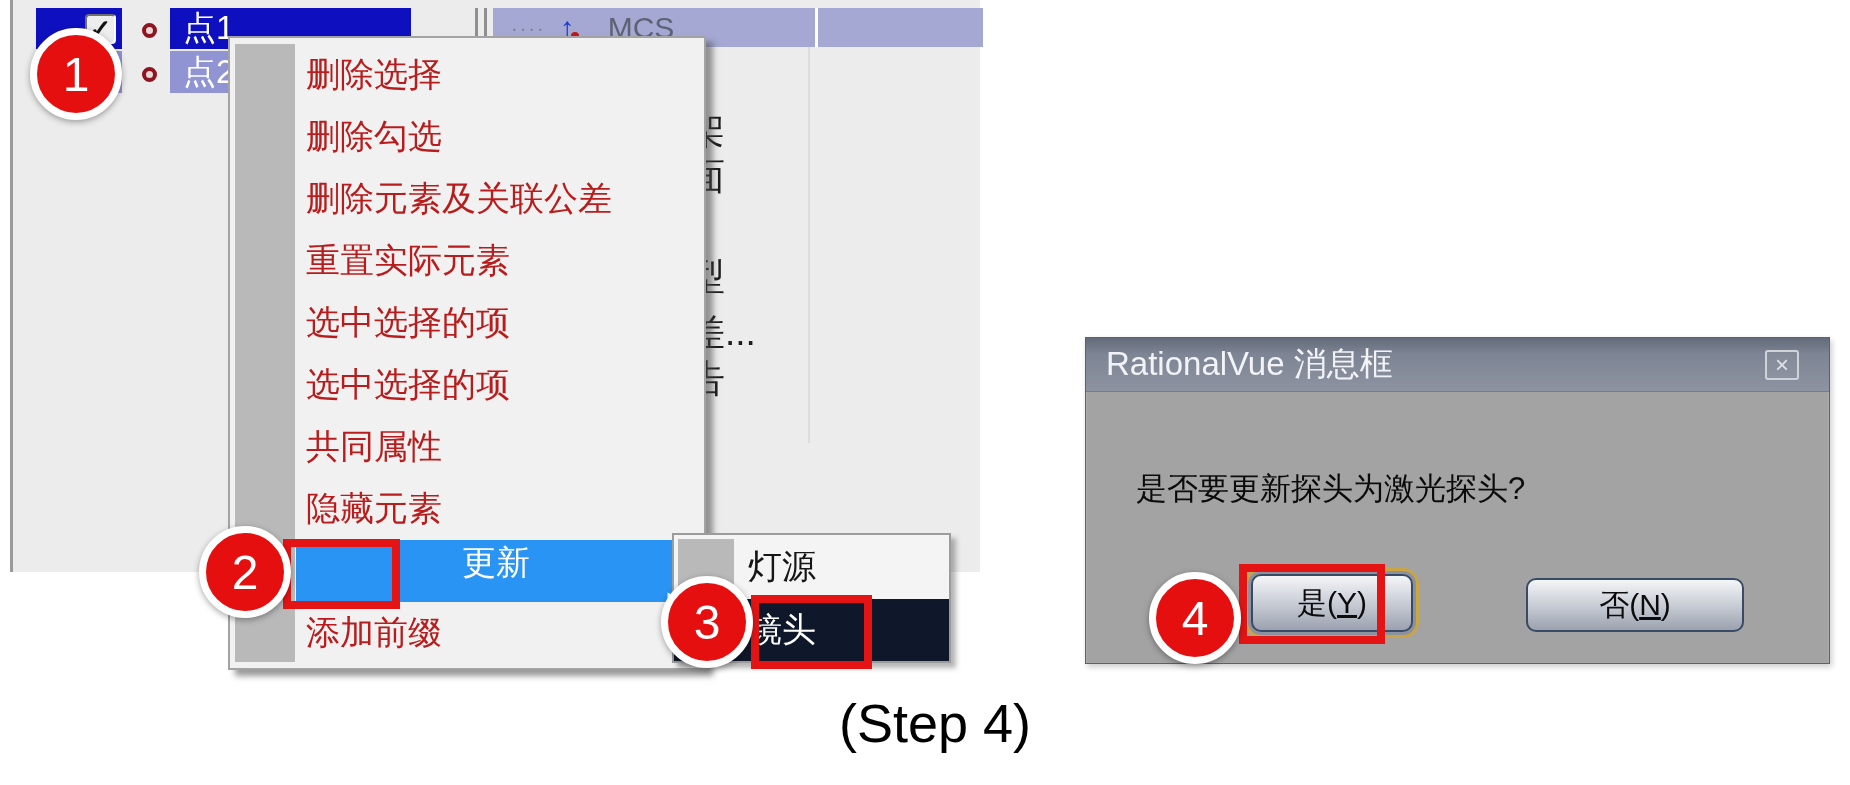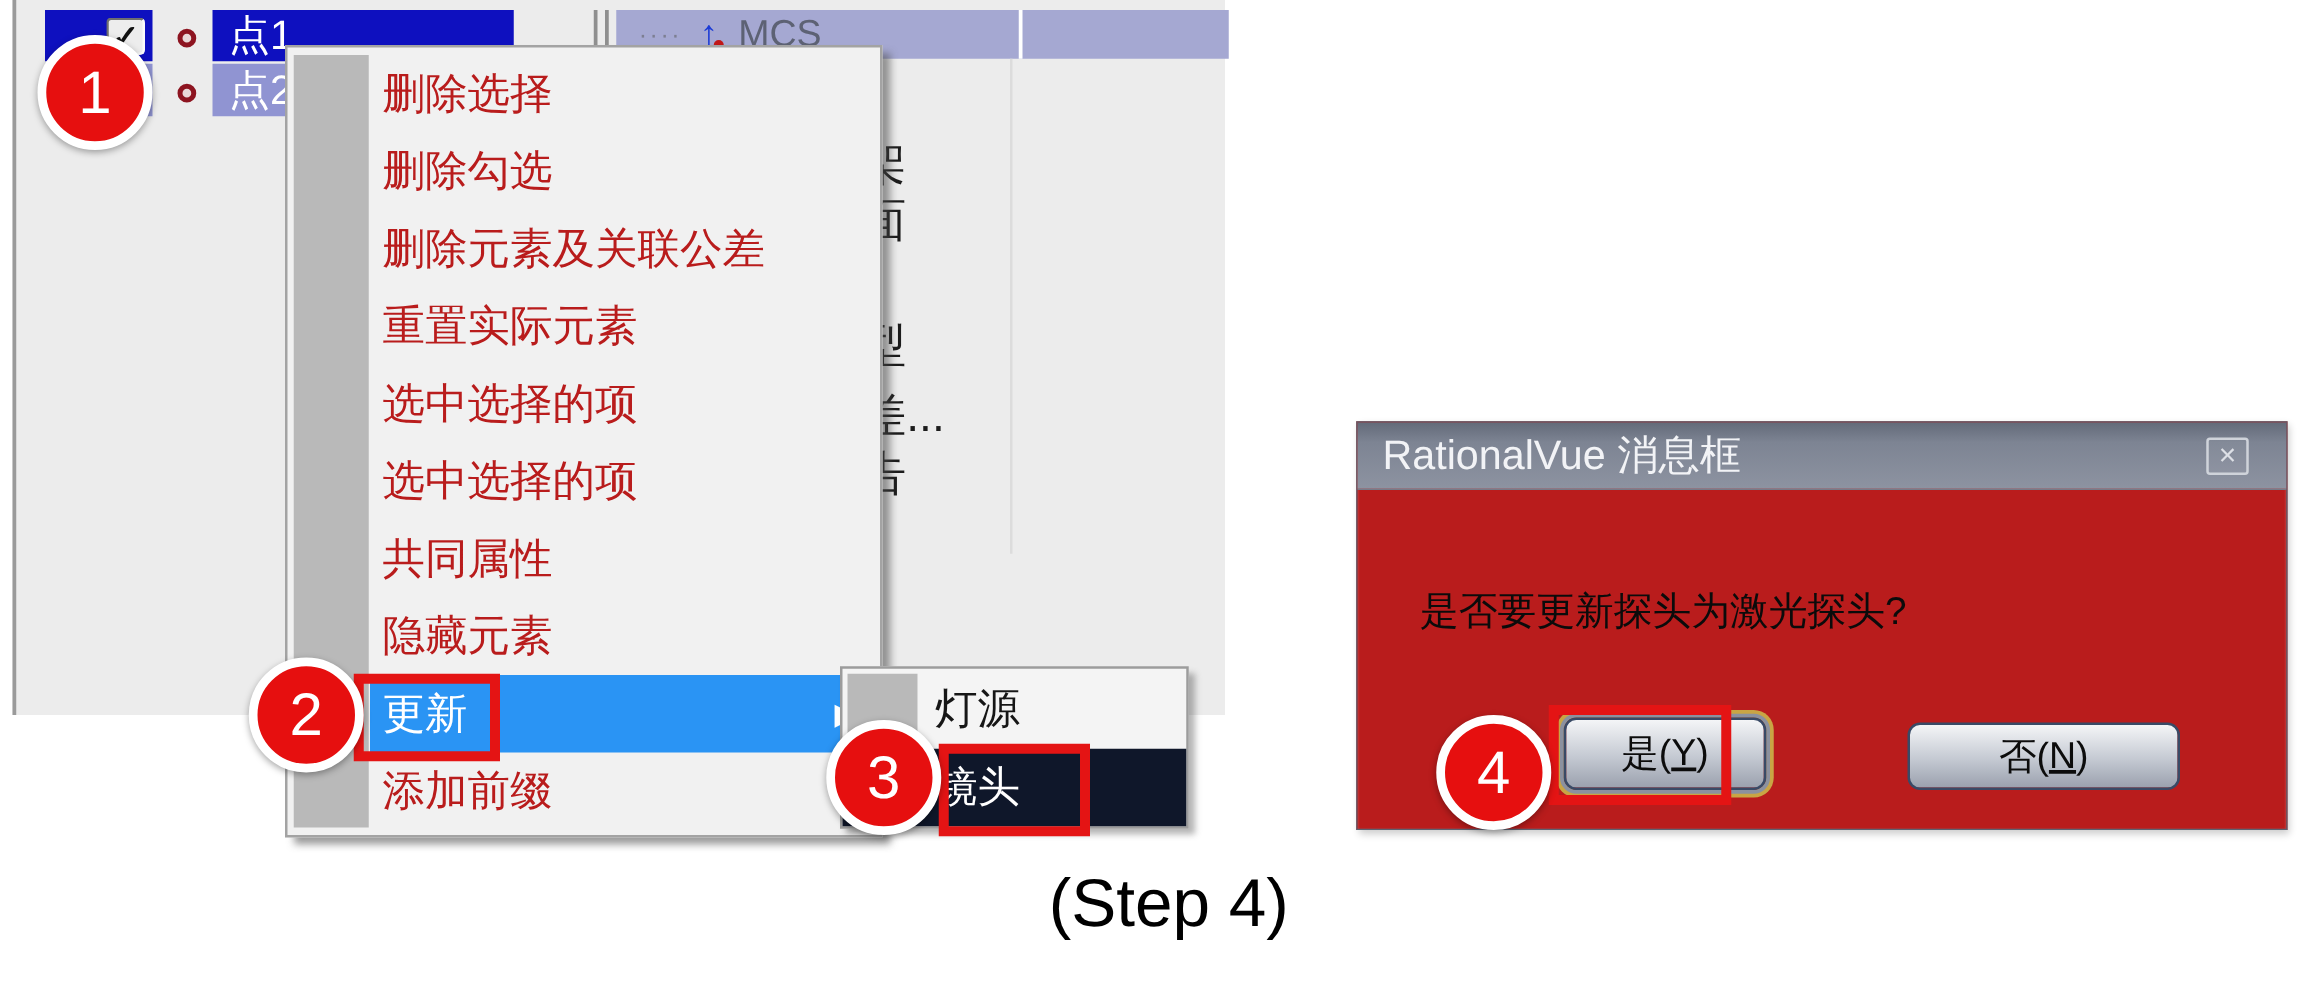--- a/index.html
+++ b/index.html
@@ -30,55 +30,55 @@
   .lbl2 { top:51px; height:42px; }
   .split { position:absolute; top:8px; width:3px; height:41px; background:#8f8f8f; }
   .split1 { left:462px; } .split2 { left:471px; }
   #cs-header { position:absolute; left:480px; top:8px; width:490px; height:39px;
                background:#a5a8d2; display:flex; align-items:center; }
   #cs-header .dots { color:#7d7f92; font-size:20px; letter-spacing:2px;
                      margin-left:18px; line-height:10px; }
   #cs-header .uparrow { color:#1b3bd6; font-size:30px; font-weight:bold; margin-left:14px; }
   #cs-header .redtick { width:8px; height:8px; background:#c01818; border-radius:50%;
                         margin-left:-4px; margin-top:16px; }
-  #cs-header .mcs { color:#5d6274; font-size:30px; margin-left:12px; }
+  #cs-header .mcs { color:#5d6274; font-size:30px; margin-left:29px; }
   #cs-header .hgrid { position:absolute; left:322px; top:0; width:3px; height:100%;
                       background:#ffffff; }
   .vgrid { position:absolute; left:795px; top:47px; width:2px; height:396px;
            background:#dcdcdc; }
 
   
   .frag { position:absolute; left:688px; font-size:37px; color:#1c1c1c;
           z-index:2; white-space:nowrap; }
 
   
   #menu { position:absolute; left:228px; top:36px; width:478px;
           background:#f1f1f1; border:2px solid #a3a3a3; padding:6px 0 4px 0;
           box-shadow:7px 6px 6px rgba(70,70,70,.55); z-index:5; }
   #menu .gutter { position:absolute; left:5px; top:6px; bottom:6px; width:60px;
                   background:#b9b9b9; }
   .mi { position:relative; height:62px; display:flex; align-items:center;
         padding-left:76px; font-size:34px; color:#b91c1c; white-space:nowrap; }
   .mi.hl { margin-left:66px; padding-left:10px; padding-right:18px;
-           background:#2a94f4; color:#ffffff; }
+           background:#2a94f4; color:#ffffff;flex-direction:column; }
   .mi.hl .subarrow { margin-left:auto; font-size:24px; color:#ffffff; }
 
   
   #submenu { position:absolute; left:672px; top:533px; width:279px;
              background:#f4f4f4; border:2px solid #9c9c9c; z-index:6;
              box-shadow:5px 5px 5px rgba(70,70,70,.4); }
   #submenu .sgutter { position:absolute; left:4px; top:4px; width:56px; height:60px;
                       background:#b9b9b9; }
   .smi { height:64px; display:flex; align-items:center; padding-left:74px;
          font-size:34px; color:#161616; }
   .smi.hl { height:62px; background:#0f172a; color:#ffffff; }
 
   
   #dialog { position:absolute; left:1085px; top:337px; width:745px; height:327px;
-            background:#b91c1c; border:1px solid #5c6170; z-index:4;
+            background:#a3a3a3; border:1px solid #5c6170; z-index:4;
             box-shadow:inset 0 1px 2px rgba(255,255,255,.35), 2px 3px 6px rgba(0,0,0,.2); }
   #dlg-title { position:relative; height:54px; padding-left:20px;
                display:flex; align-items:center; color:#f2f3f6; font-size:33px;
                background:linear-gradient(180deg,#636a79 0%, #7d8493 30%, #8d93a1 100%);
                border-bottom:1px solid #757b89; }
   #dlg-close { position:absolute; right:30px; top:12px; width:34px; height:30px;
                border:2px solid #cfd3da; border-radius:3px; color:#dde0e6;
                font-size:24px; line-height:26px; text-align:center;
                background:rgba(255,255,255,.05); }
   #dlg-msg { position:absolute; left:50px; top:130px; font-size:31px; color:#0b0b0b;

